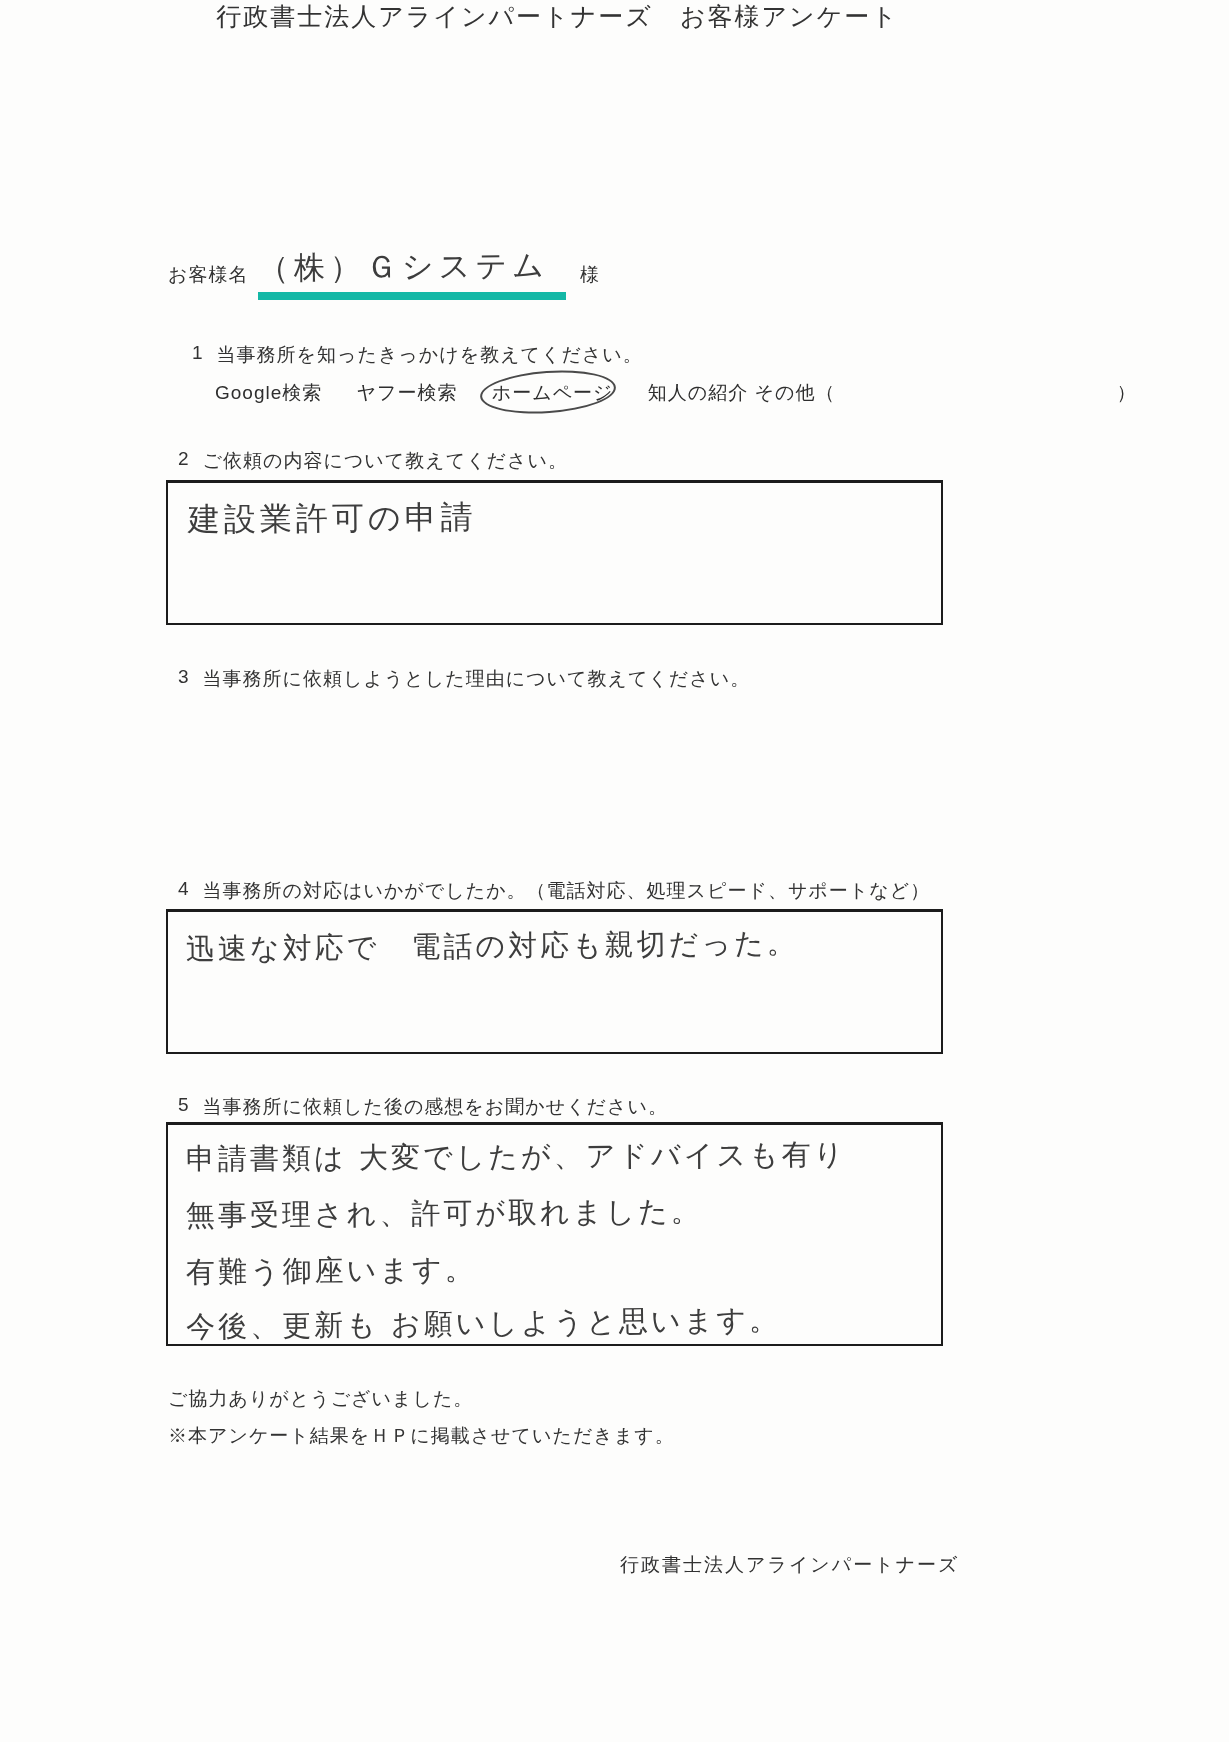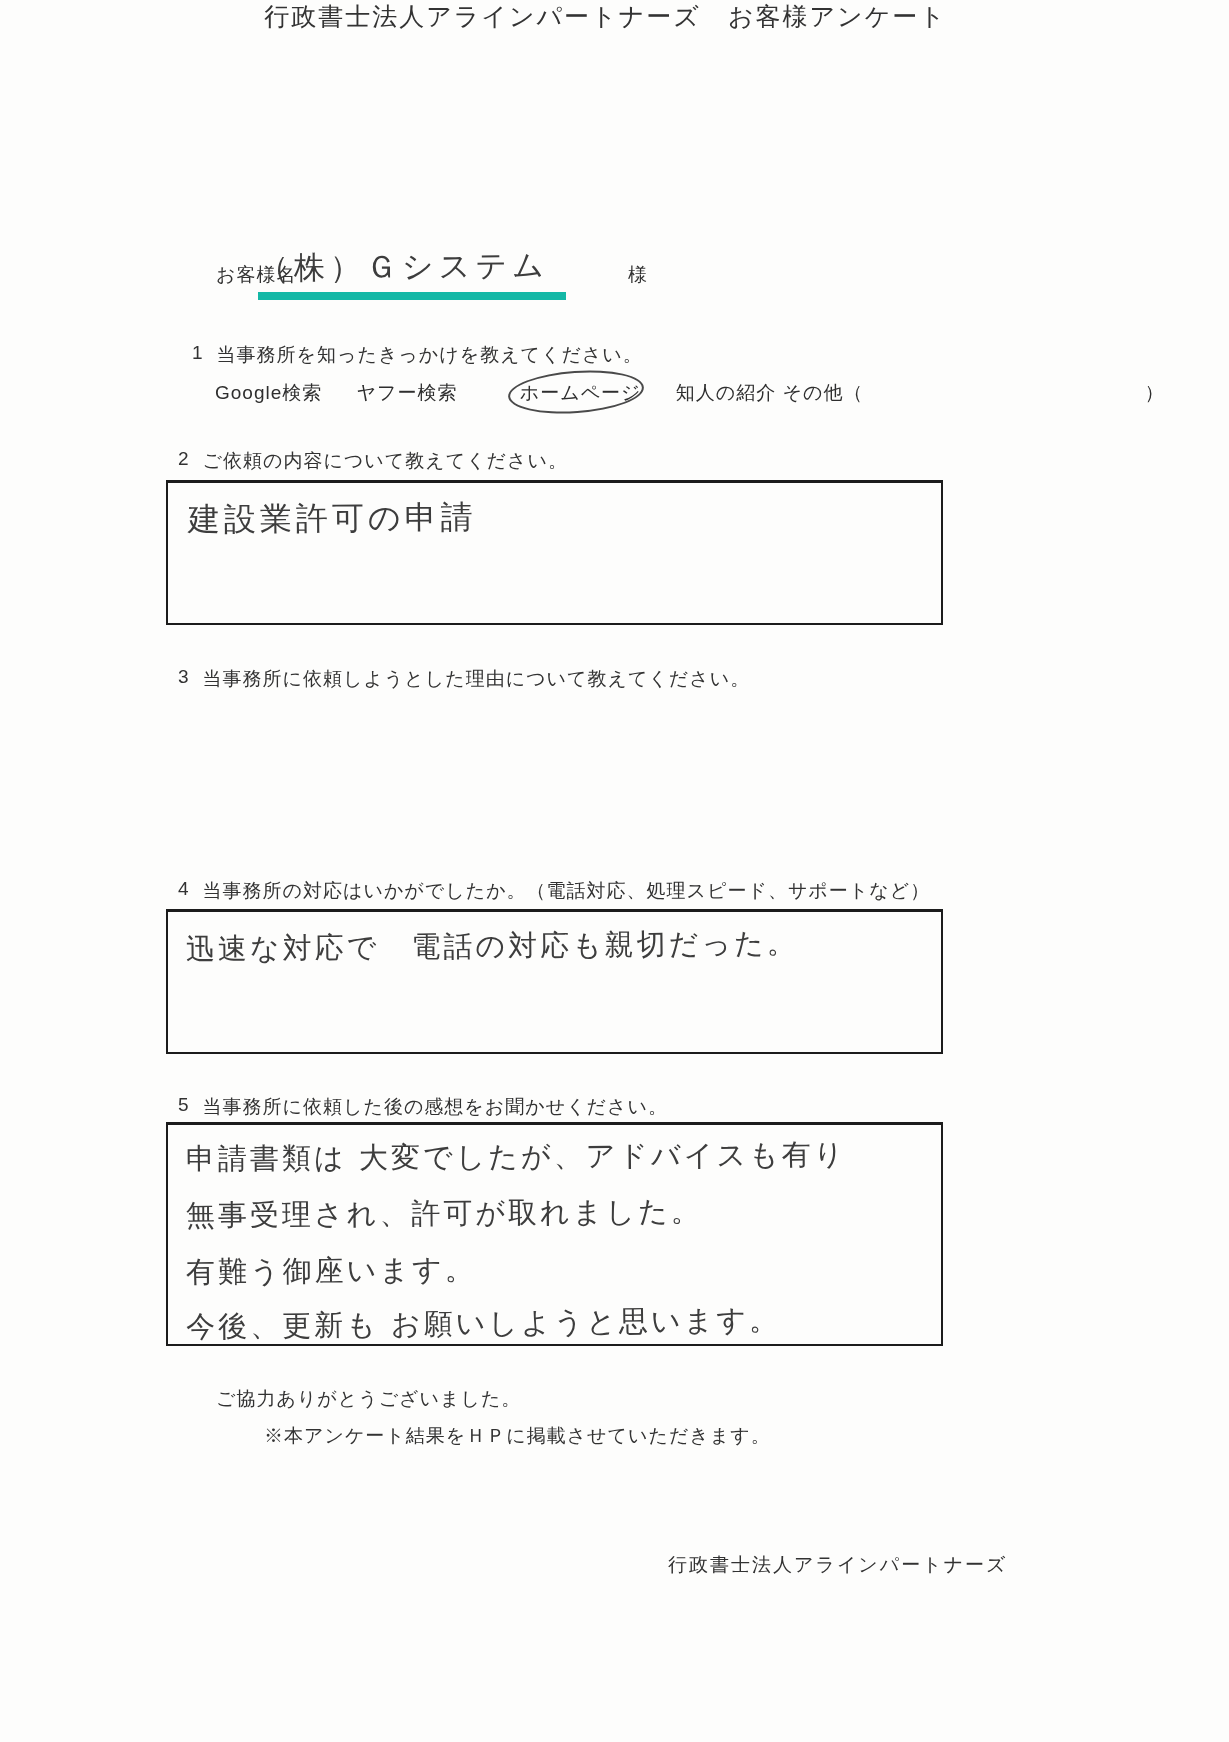--- a/index.html
+++ b/index.html
@@ -7,21 +7,21 @@
     position: relative;
     width: 1229px;
     height: 1742px;
     margin: 0 auto;
     background: #fdfdfc;
     font-family: "Liberation Sans", sans-serif;
     color: #2e2e2e;
     overflow: hidden;
   }
   .abs { position: absolute; }
-  .print { font-family: Liberation Sans, sans-serif; color: #2f2f2f; padding-left: 48px; }
+  .print { font-family: Liberation Sans, sans-serif; color: #2f2f2f; }
   .title {
     left: 0; top: 116; width: 1115px;
     text-align: center;
     font-size: 25px;
     letter-spacing: 2px;
     font-weight: 500;
     color: #333;
   }
   .label { font-size: 19px; letter-spacing: 1px; color: #323232; }
   .qrow { display: flex; gap: 14px; }
@@ -60,21 +60,21 @@
   <div class="abs label print" style="left:580px; top:262px;">様</div>
 
   <div class="abs qrow" style="left:192px; top:342px;">
     <span class="qnum">1</span>
     <span class="label">当事務所を知ったきっかけを教えてください。</span>
   </div>
 
   <div class="abs" style="left:215px; top:380px; font-size:19px; letter-spacing:1px;">
     <span class="opt" style="margin-right:28px;">Google検索</span>
     <span class="opt" style="margin-right:28px;">ヤフー検索</span>
-    <span class="opt" style="margin-right:28px; position:relative;margin-left:28px;">
+    <span class="opt" style="margin-right:28px; position:relative;">
       <span>ホームページ</span>
       <span class="circle-mark" style="position:absolute; left:-12px; top:-9px; width:132px; height:38px; transform:rotate(-4deg);"></span>
     </span>
     <span class="opt" style="">知人の紹介</span>
     <span class="opt">その他（</span>
     <span class="opt" style="margin-left:275px;">）</span>
   </div>
 
   <div class="abs qrow" style="left:178px; top:448px;">
     <span class="qnum">2</span>
@@ -102,17 +102,17 @@
     <span class="label">当事務所に依頼した後の感想をお聞かせください。</span>
   </div>
   <div class="abs answer-box" style="left:166px; top:1122px; width:773px; height:219px;">
     <div class="handwriting" style="margin:12px 0 0 18px; font-size:29px; letter-spacing:3px; transform:rotate(-0.4deg);">申請書類は 大変でしたが、アドバイスも有り</div>
     <div class="handwriting" style="margin:16px 0 0 18px; font-size:29px; letter-spacing:3px; transform:rotate(-0.5deg);">無事受理され、許可が取れました。</div>
     <div class="handwriting" style="margin:16px 0 0 18px; font-size:29px; letter-spacing:3px; transform:rotate(-0.6deg);">有難う御座います。</div>
     <div class="handwriting" style="margin:14px 0 0 18px; font-size:29px; letter-spacing:3px; transform:rotate(-0.7deg);">今後、更新も お願いしようと思います。</div>
   </div>
 
   <div class="abs label print" style="left:168px; top:1386px;">ご協力ありがとうございました。</div>
-  <div class="abs label print" style="left:168px; top:1423px;margin-left:48px;">※本アンケート結果をＨＰに掲載させていただきます。</div>
+  <div class="abs label print" style="left:168px; top:1423px;">※本アンケート結果をＨＰに掲載させていただきます。</div>
 
   <div class="abs label print" style="left:620px; top:1552px; letter-spacing:2px;">行政書士法人アラインパートナーズ</div>
 
 </div>
 
 </body></html>

